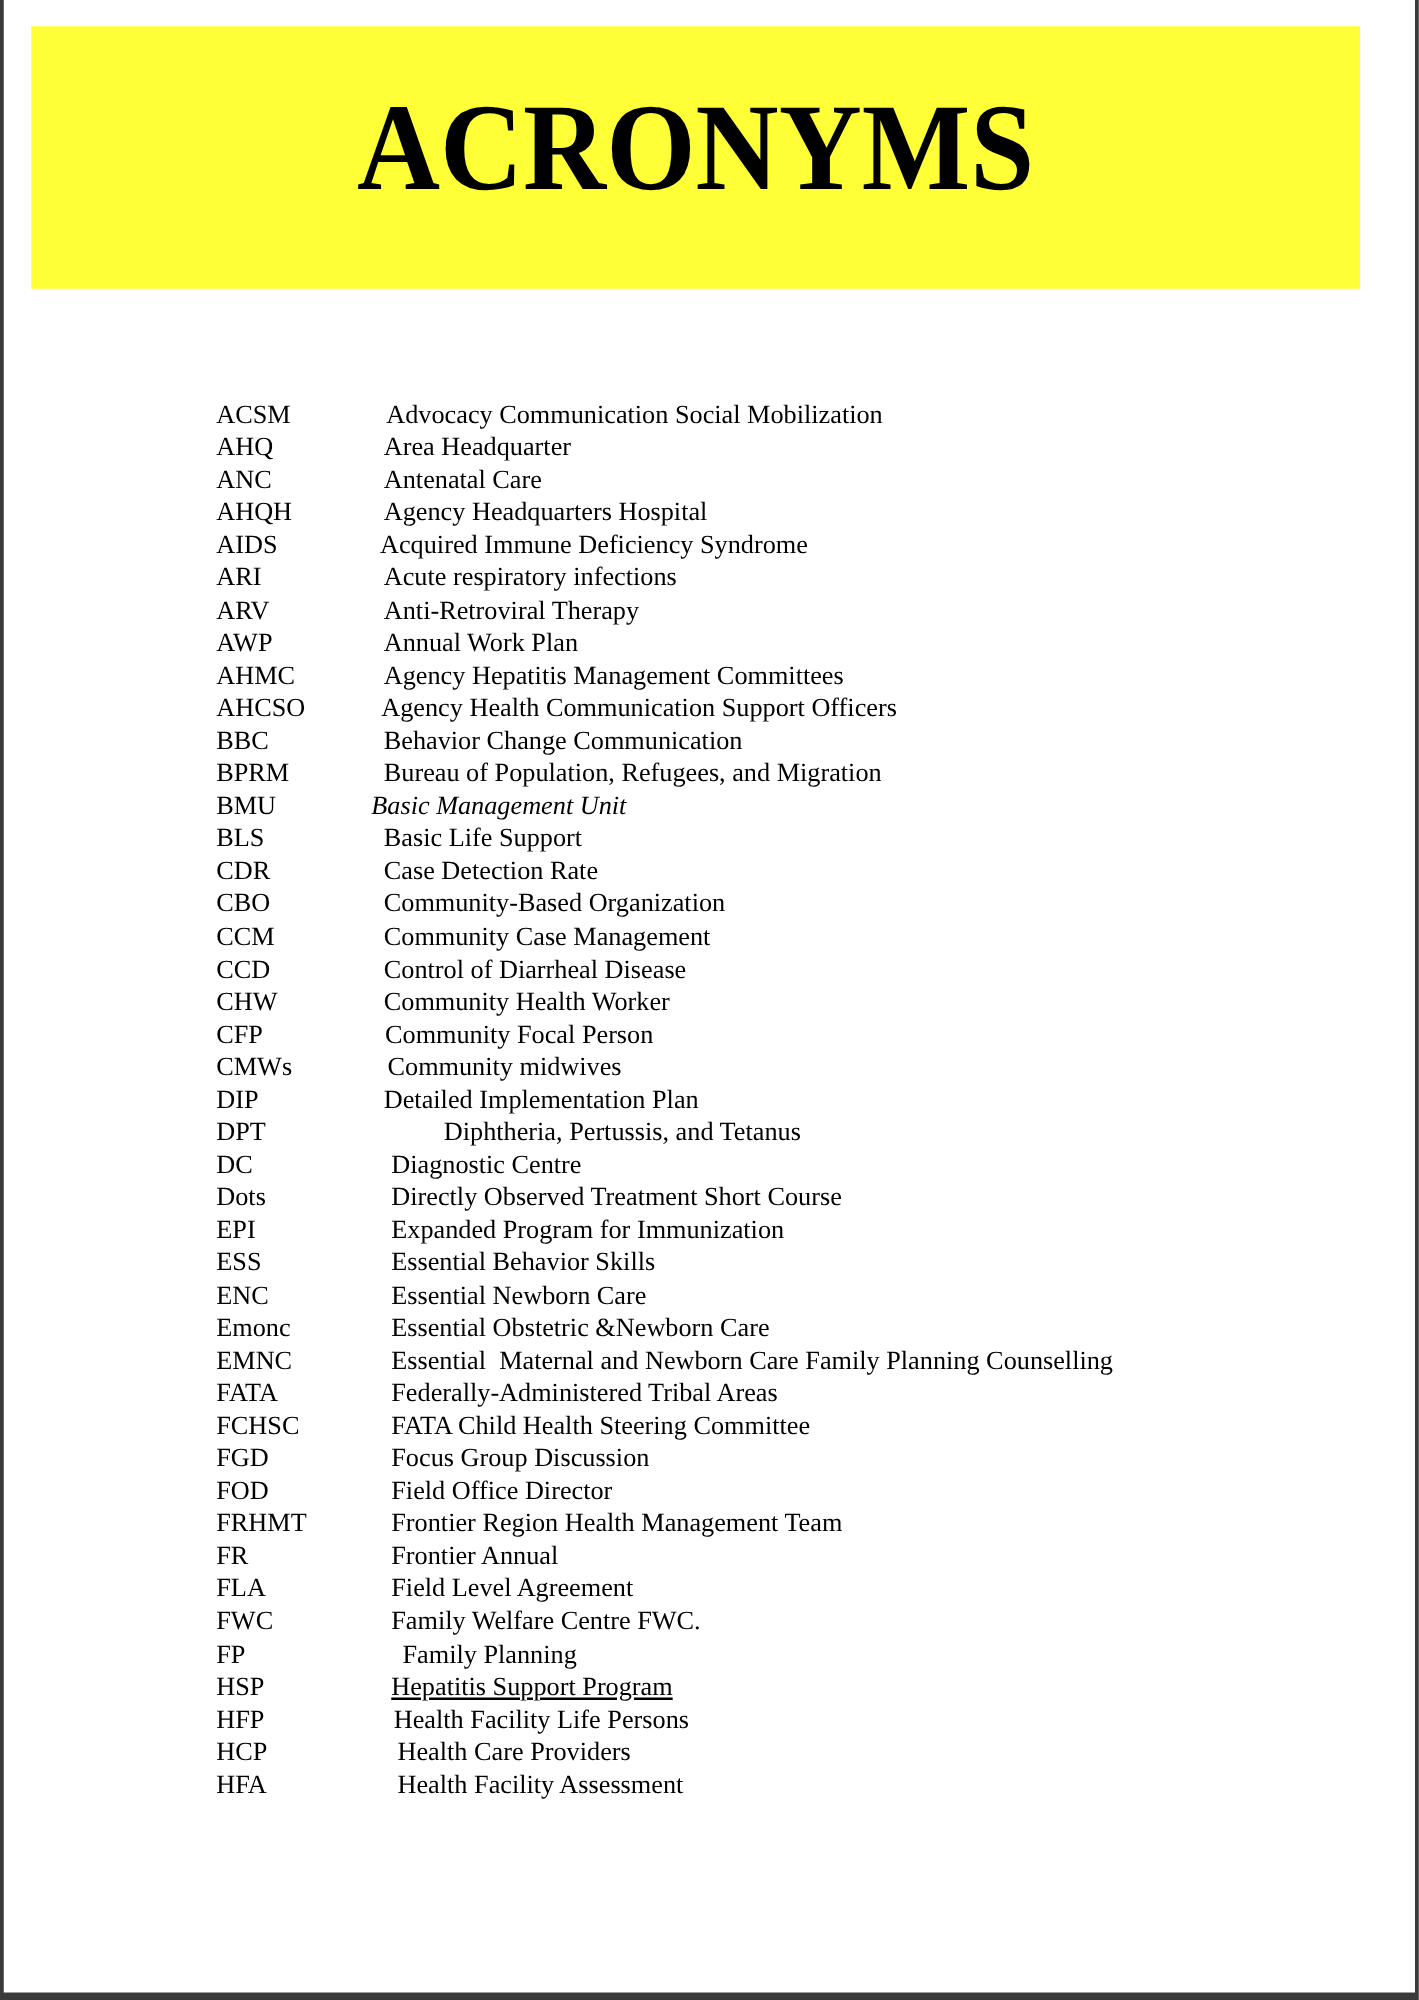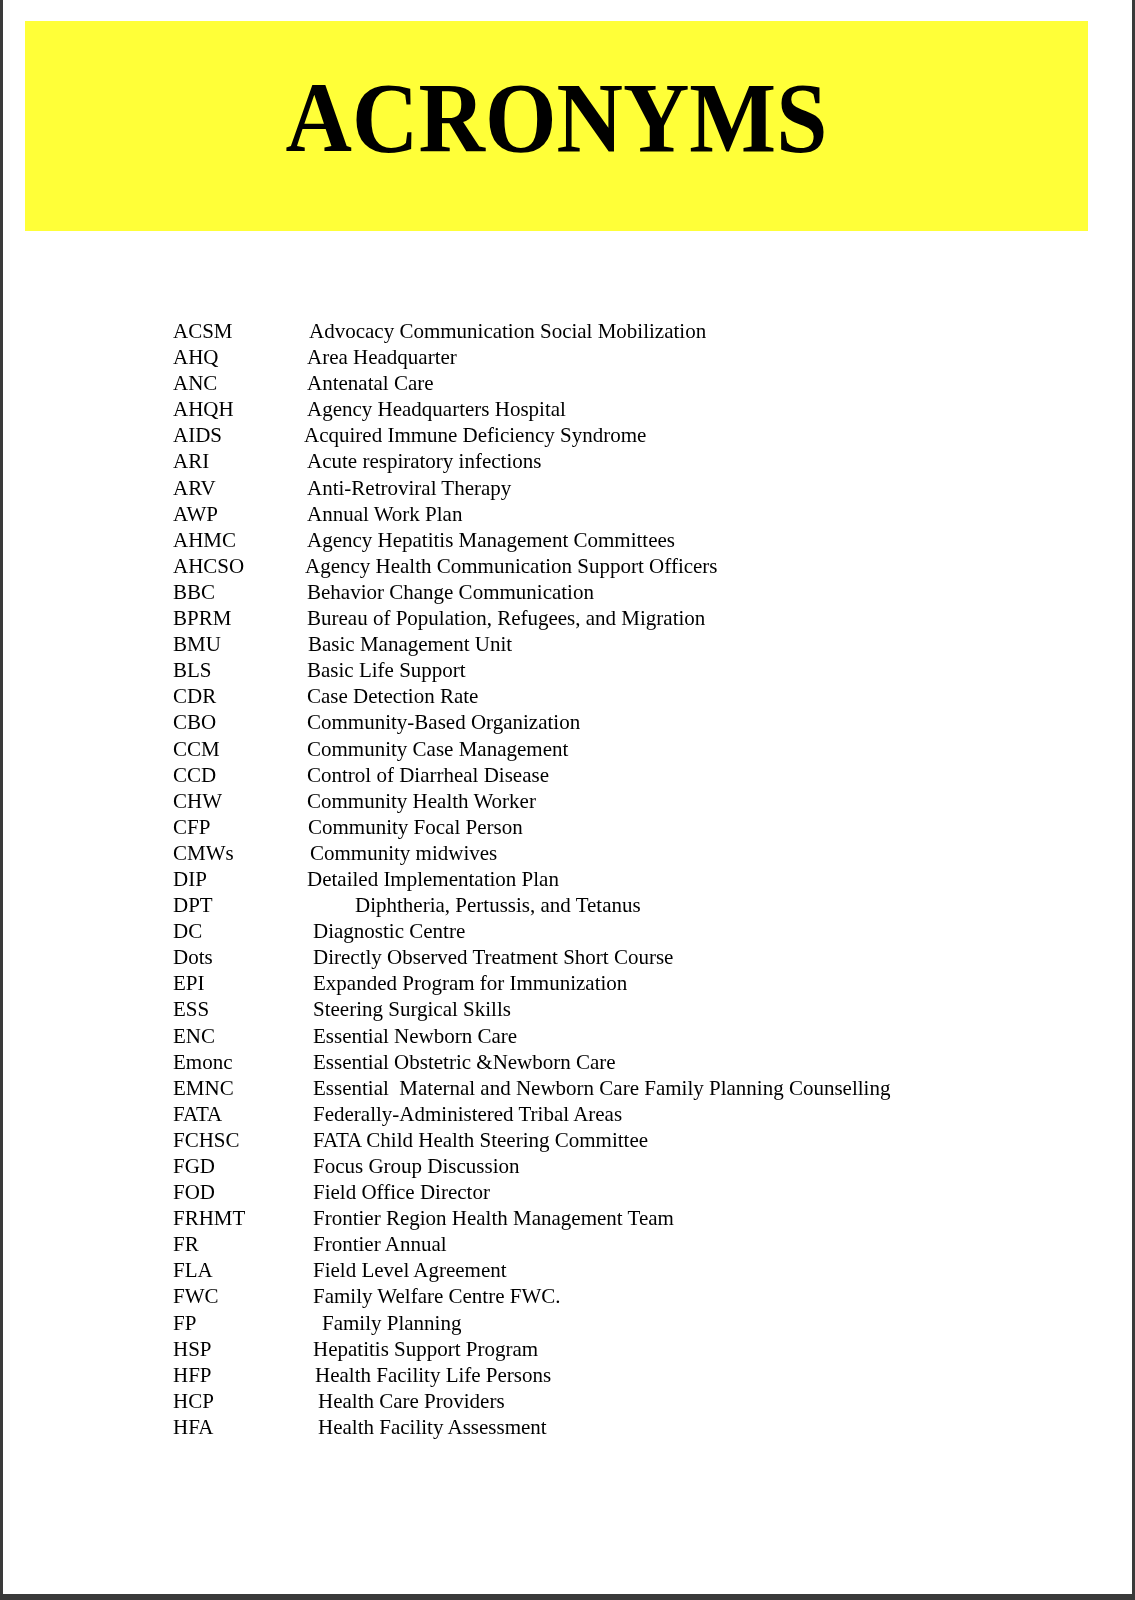--- a/index.html
+++ b/index.html
@@ -79,45 +79,45 @@
       <div class="row"><span class="abbr">ANC</span><span class="def" style="left: 134px;">Antenatal Care</span></div>
       <div class="row"><span class="abbr">AHQH</span><span class="def" style="left: 134px;">Agency Headquarters Hospital</span></div>
       <div class="row"><span class="abbr">AIDS</span><span class="def" style="left: 131px;">Acquired Immune Deficiency Syndrome</span></div>
       <div class="row"><span class="abbr">ARI</span><span class="def" style="left: 134px;">Acute respiratory infections</span></div>
       <div class="row"><span class="abbr">ARV</span><span class="def" style="left: 134px;">Anti-Retroviral Therapy</span></div>
       <div class="row"><span class="abbr">AWP</span><span class="def" style="left: 134px;">Annual Work Plan</span></div>
       <div class="row"><span class="abbr">AHMC</span><span class="def" style="left: 134px;">Agency Hepatitis Management Committees</span></div>
       <div class="row"><span class="abbr">AHCSO</span><span class="def" style="left: 132px;">Agency Health Communication Support Officers</span></div>
       <div class="row"><span class="abbr">BBC</span><span class="def" style="left: 134px; text-align: right;">Behavior Change Communication</span></div>
       <div class="row"><span class="abbr">BPRM</span><span class="def" style="left: 134px;">Bureau of Population, Refugees, and Migration</span></div>
-      <div class="row"><span class="abbr">BMU</span><span class="def" style="left: 135px;">Basic Management Unit</span></div>
+      <div class="row"><span class="abbr">BMU</span><span class="def" style="left: 124px; font-style: italic;">Basic Management Unit</span></div>
       <div class="row"><span class="abbr">BLS</span><span class="def" style="left: 134px;">Basic Life Support</span></div>
       <div class="row"><span class="abbr">CDR</span><span class="def" style="left: 134px;">Case Detection Rate</span></div>
       <div class="row"><span class="abbr">CBO</span><span class="def" style="left: 134px;">Community-Based Organization</span></div>
       <div class="row"><span class="abbr">CCM</span><span class="def" style="left: 134px;">Community Case Management</span></div>
       <div class="row"><span class="abbr">CCD</span><span class="def" style="left: 134px;">Control of Diarrheal Disease</span></div>
       <div class="row"><span class="abbr">CHW</span><span class="def" style="left: 134px;">Community Health Worker</span></div>
       <div class="row"><span class="abbr">CFP</span><span class="def" style="left: 135px;">Community Focal Person</span></div>
       <div class="row"><span class="abbr">CMWs</span><span class="def" style="left: 137px;">Community midwives</span></div>
       <div class="row"><span class="abbr">DIP</span><span class="def" style="left: 134px;">Detailed Implementation Plan</span></div>
       <div class="row"><span class="abbr">DPT</span><span class="def" style="left: 134px; margin-left: 48px;">Diphtheria, Pertussis, and Tetanus</span></div>
       <div class="row"><span class="abbr">DC</span><span class="def" style="left: 140px;">Diagnostic Centre</span></div>
       <div class="row"><span class="abbr">Dots</span><span class="def" style="left: 140px;">Directly Observed Treatment Short Course</span></div>
       <div class="row"><span class="abbr">EPI</span><span class="def" style="left: 140px;">Expanded Program for Immunization</span></div>
-      <div class="row"><span class="abbr">ESS</span><span class="def" style="left: 140px;">Steering Surgical Skills</span></div>
+      <div class="row"><span class="abbr">ESS</span><span class="def" style="left: 140px;">Essential Behavior Skills</span></div>
       <div class="row"><span class="abbr">ENC</span><span class="def" style="left: 140px;">Essential Newborn Care</span></div>
       <div class="row"><span class="abbr">Emonc</span><span class="def" style="left: 140px;">Essential Obstetric &amp;Newborn Care</span></div>
       <div class="row"><span class="abbr">EMNC</span><span class="def" style="left: 140px;">Essential  Maternal and Newborn Care Family Planning Counselling</span></div>
       <div class="row"><span class="abbr">FATA</span><span class="def" style="left: 140px;">Federally-Administered Tribal Areas</span></div>
       <div class="row"><span class="abbr">FCHSC</span><span class="def" style="left: 140px;">FATA Child Health Steering Committee</span></div>
       <div class="row"><span class="abbr">FGD</span><span class="def" style="left: 140px;">Focus Group Discussion</span></div>
       <div class="row"><span class="abbr">FOD</span><span class="def" style="left: 140px;">Field Office Director</span></div>
       <div class="row"><span class="abbr">FRHMT</span><span class="def" style="left: 140px;">Frontier Region Health Management Team</span></div>
       <div class="row"><span class="abbr">FR</span><span class="def" style="left: 140px;">Frontier Annual</span></div>
       <div class="row"><span class="abbr">FLA</span><span class="def" style="left: 140px;">Field Level Agreement</span></div>
       <div class="row"><span class="abbr">FWC</span><span class="def" style="left: 140px;">Family Welfare Centre FWC.</span></div>
       <div class="row"><span class="abbr">FP</span><span class="def" style="left: 137px; margin-left: 12px;">Family Planning</span></div>
-      <div class="row"><span class="abbr">HSP</span><span class="def" style="left: 140px;">Hepatitis Support Program</span></div>
+      <div class="row"><span class="abbr">HSP</span><span class="def" style="left: 140px; text-decoration: underline;">Hepatitis Support Program</span></div>
       <div class="row"><span class="abbr">HFP</span><span class="def" style="left: 142px;">Health Facility Life Persons</span></div>
       <div class="row"><span class="abbr">HCP</span><span class="def" style="left: 145px;">Health Care Providers</span></div>
       <div class="row"><span class="abbr">HFA</span><span class="def" style="left: 145px;">Health Facility Assessment</span></div>
     </div>
 </div>
 
 </body></html>

